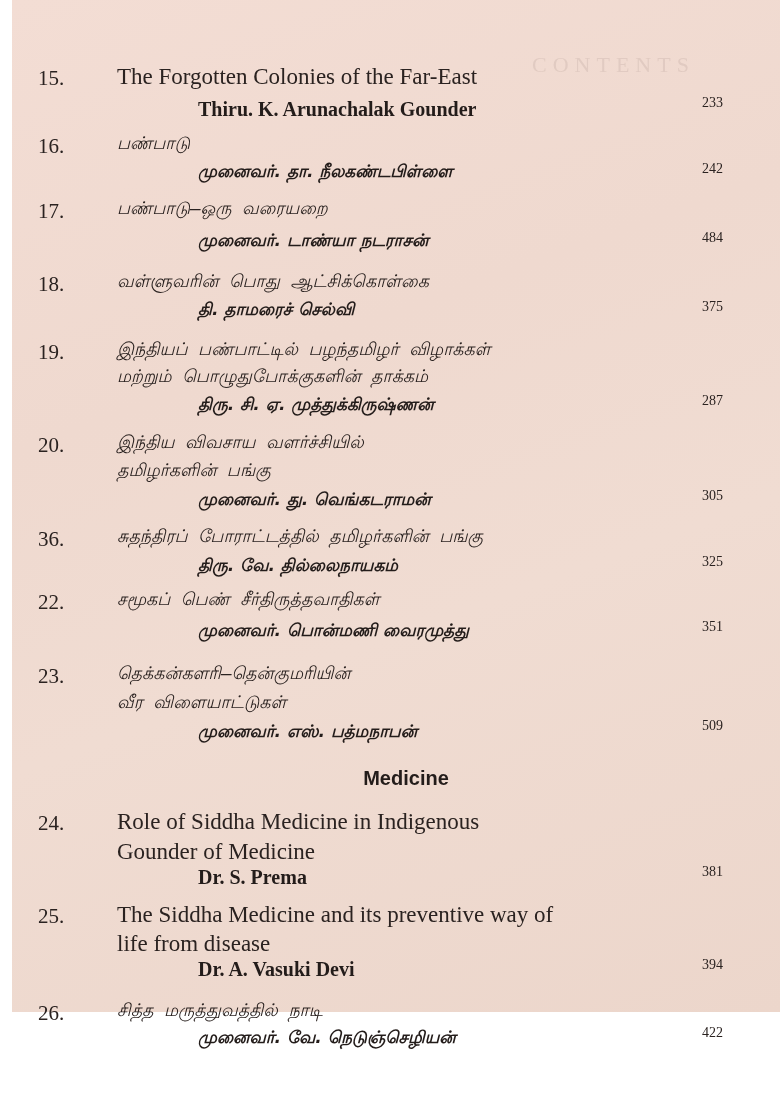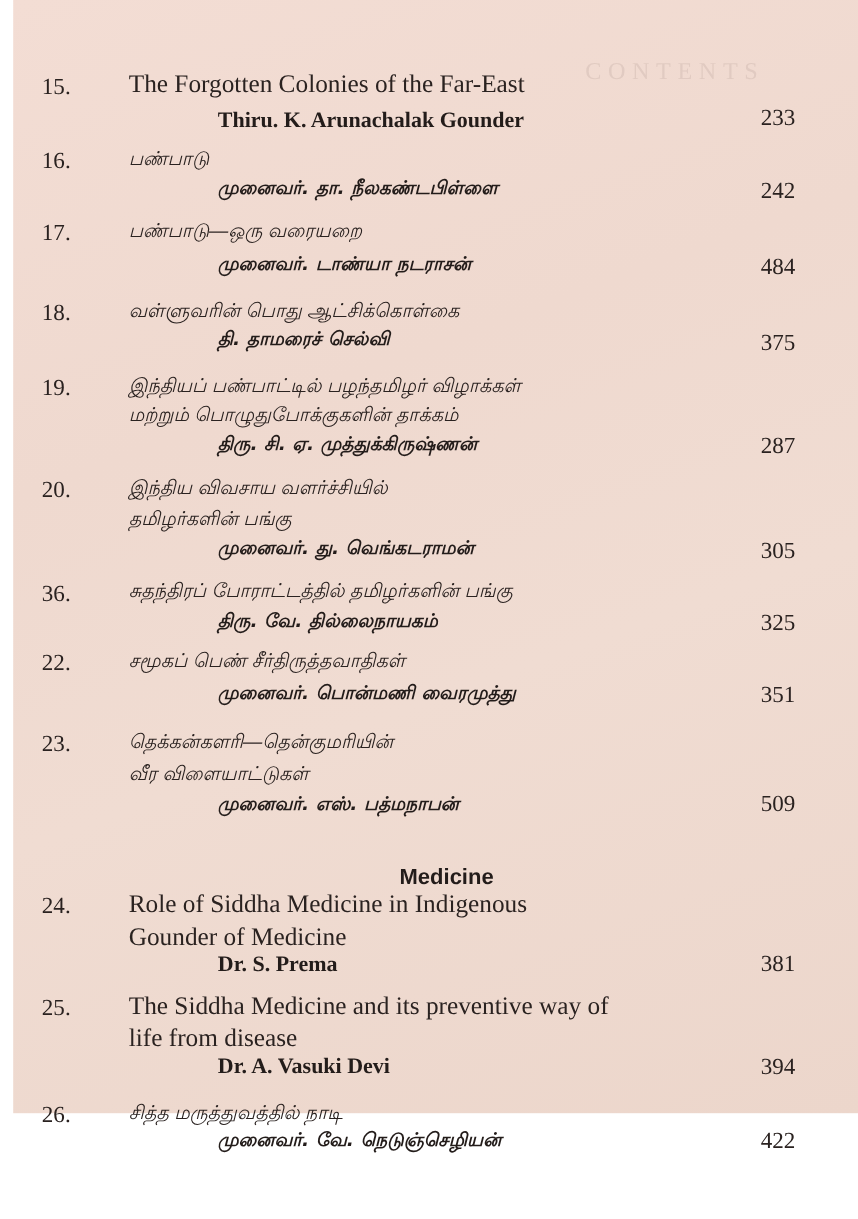--- a/index.html
+++ b/index.html
@@ -18,33 +18,33 @@
     position:absolute; color:rgba(120,100,95,0.13);
     font-family:"Liberation Serif", serif; font-size:22px; letter-spacing:6px;
   }
   .entry { position:absolute; left:0; width:768px; }
   .num {
     position:absolute; left:26px; font-size:21px; color:#2a2220;
   }
   .title {
     position:absolute; left:105px; font-size:23px; line-height:29px; white-space:nowrap;
   }
-  .title.ta { font-family:Liberation Sans, sans-serif; font-style:italic; font-size:17.5px; line-height:29px; }
+  .title.ta { font-family:Liberation Mono, monospace; font-style:italic; font-size:17.5px; line-height:29px; }
   .author {
     position:absolute; left:186px; font-family:Liberation Serif, serif; font-weight:bold;
     font-size:20px; white-space:nowrap; color:#231c1a;
   }
   .author.ta { font-family:"DejaVu Sans", sans-serif; font-style:italic; font-weight:bold; font-size:17px; }
   .pg {
-    position:absolute; right:57px; font-size:21px; text-align:right; color:#2a2220;
+    position:absolute; right:57px; font-size:14px; text-align:right; color:#2a2220;
   }
   .section {
     position:absolute; left:0; width:768px; text-align:center; top:767px;
     font-family:"Liberation Sans", sans-serif; font-weight:bold; font-size:20px; color:#231c1a;
-    padding-left:20px; box-sizing:border-box;margin-top:20px;
+    padding-left:20px; box-sizing:border-box;
   }
 </style>
 </head>
 <body>
 
 <div class="page">
 
   <div class="ghost" style="left:520px;top:52px;">CONTENTS</div>
 
   <div class="entry">

